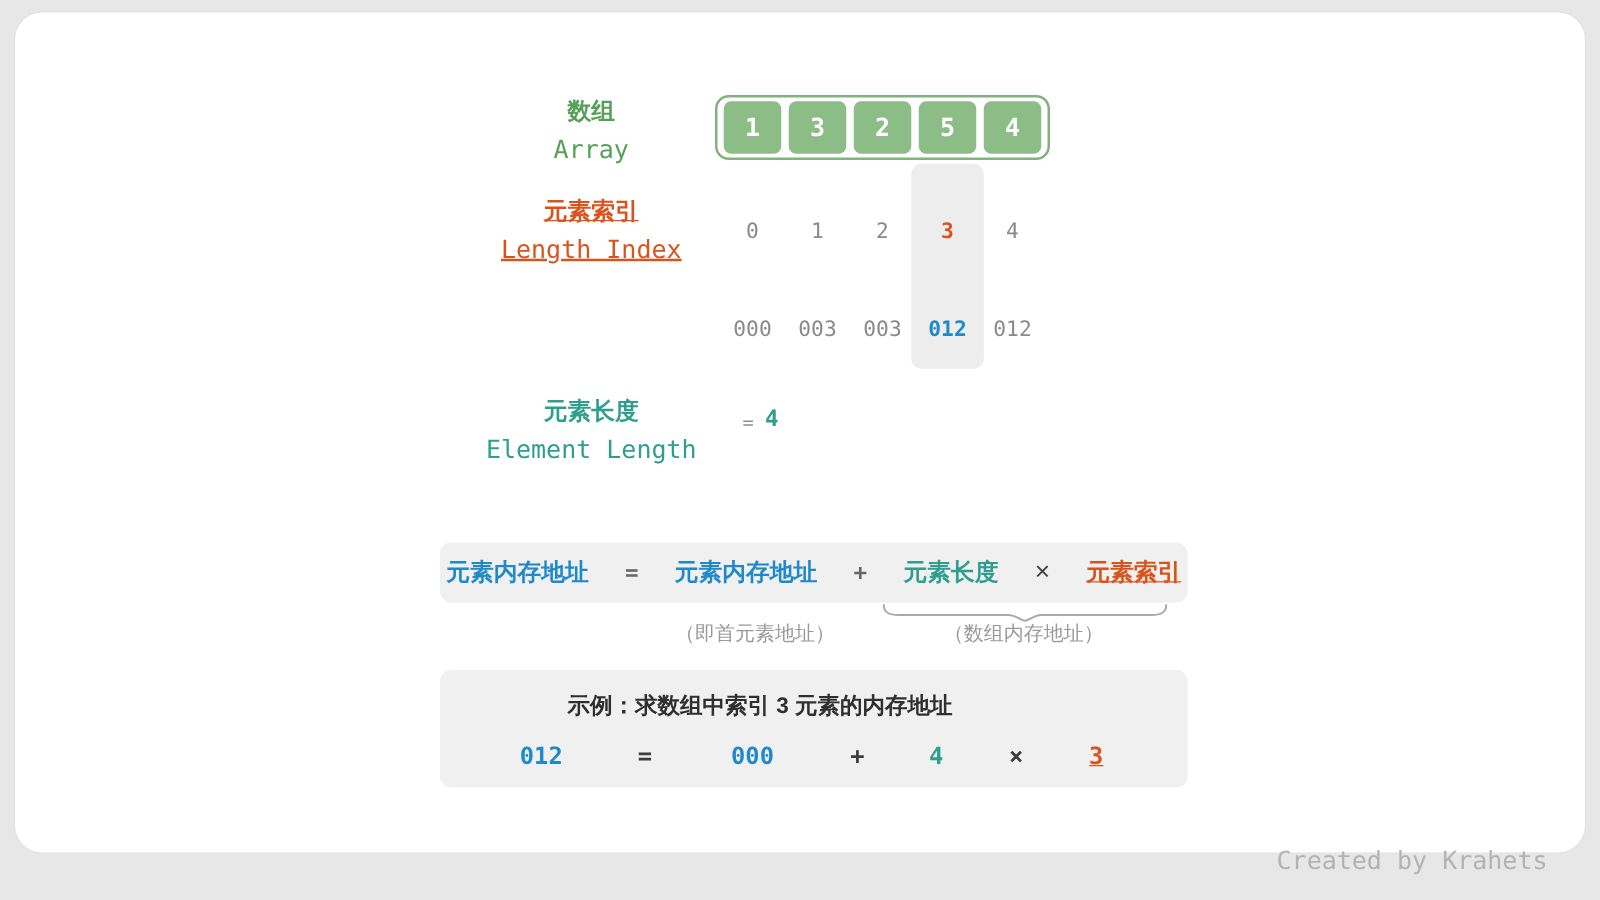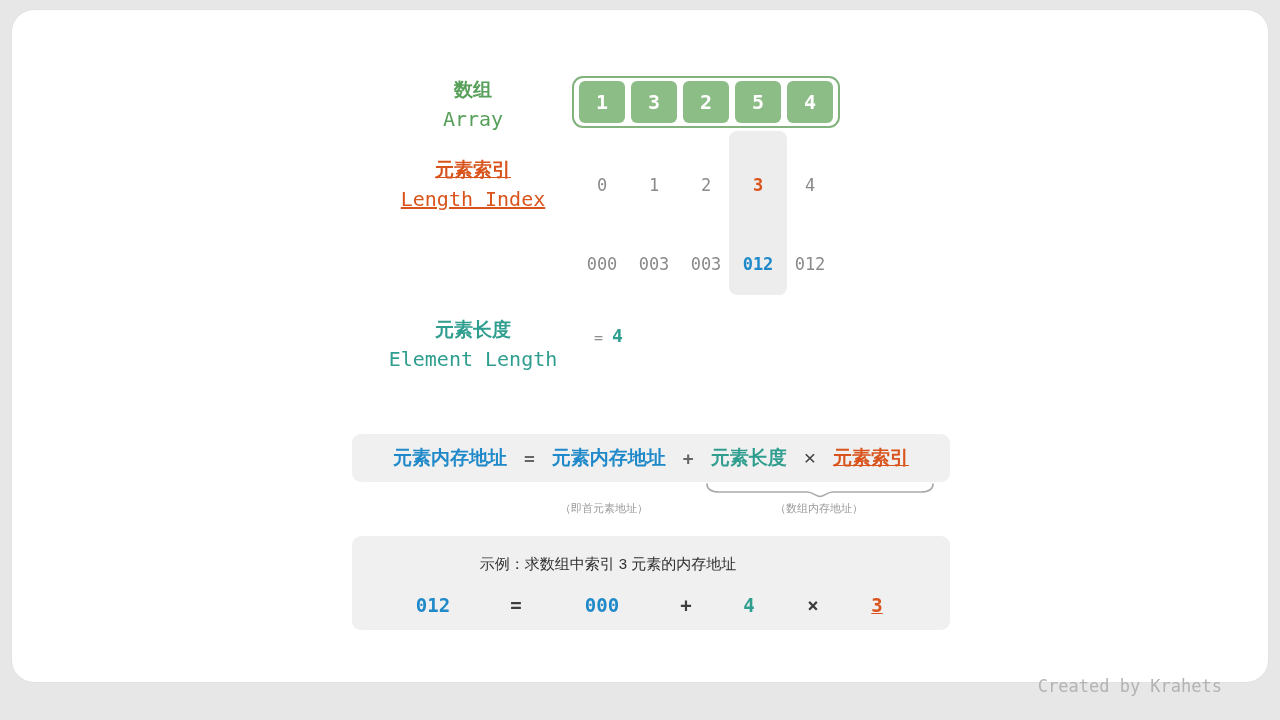--- a/index.html
+++ b/index.html
@@ -61,61 +61,61 @@
   .hl-blue   { color:#1f89c9; font-weight:700; }
 
   
   .len-eq  { position:absolute; left:594px; top:329px; font-size:15px; color:#8f8f8f; }
   .len-val { position:absolute; left:612px; top:325px; font-size:18px; font-weight:700; color:#2f9e8f; }
 
   
   .formula-box {
     position:absolute; left:352px; top:434px; width:598px; height:48px;
     background:#f0f0f0; border-radius:9px;
-    display:flex; align-items:center; justify-content:center; gap:17px;
+    display:flex; align-items:center; justify-content:center; gap:29px;
   }
   .f-zh { font-size:19px; font-weight:700; }
   .f-op {
     font-family:"DejaVu Sans Mono","Liberation Mono",monospace;
     font-size:18px; font-weight:600; color:#666666;
   }
   .f-times { font-size:21px; color:#3c3c3c; }
 
   .underbrace { position:absolute; left:706px; top:483px; }
 
   .note {
     position:absolute; top:498px; transform:translateX(-50%);
-    font-size:11px; line-height:20px; color:#9a9a9a; white-space:nowrap;text-align:center;
+    font-size:16px; line-height:20px; color:#9a9a9a; white-space:nowrap;text-align:center;
   }
   .note-left  { left:604px; }
   .note-right { left:819px; }
 
   
   .example-box {
     position:absolute; left:352px; top:536px; width:598px; height:94px;
     background:#f0f0f0; border-radius:9px;
   }
   .ex-title {
     position:absolute; left:256px; top:17px; transform:translateX(-50%);
-    font-size:15px; line-height:22px; color:#2f2f2f; white-space:nowrap;
+    font-size:18px; line-height:22px; color:#2f2f2f; white-space:nowrap;font-weight:bold;
   }
   .ex-tok {
     position:absolute; top:58px; transform:translateX(-50%);
     font-family:"DejaVu Sans Mono","Liberation Mono",monospace;
     font-size:19px; line-height:22px; font-weight:700;
   }
   .e0 { left:81px; }  .e1 { left:164px; } .e2 { left:250px; }
   .e3 { left:334px; } .e4 { left:397px; } .e5 { left:461px; } .e6 { left:525px; }
   .ex-op { color:#3d3d3d; }
 
   
   .watermark {
-    position:absolute; right:58px; top:676px;
+    position:absolute; right:42px; top:676px;
     font-family:"DejaVu Sans Mono","Liberation Mono",monospace;
-    font-size:17px; color:#b3b3b3;
+    font-size:20px; color:#b3b3b3;
   }
 </style>
 </head>
 <body>
 
 <div class="canvas">
   <div class="card"></div>
 
   <div class="hl-band"></div>
 

